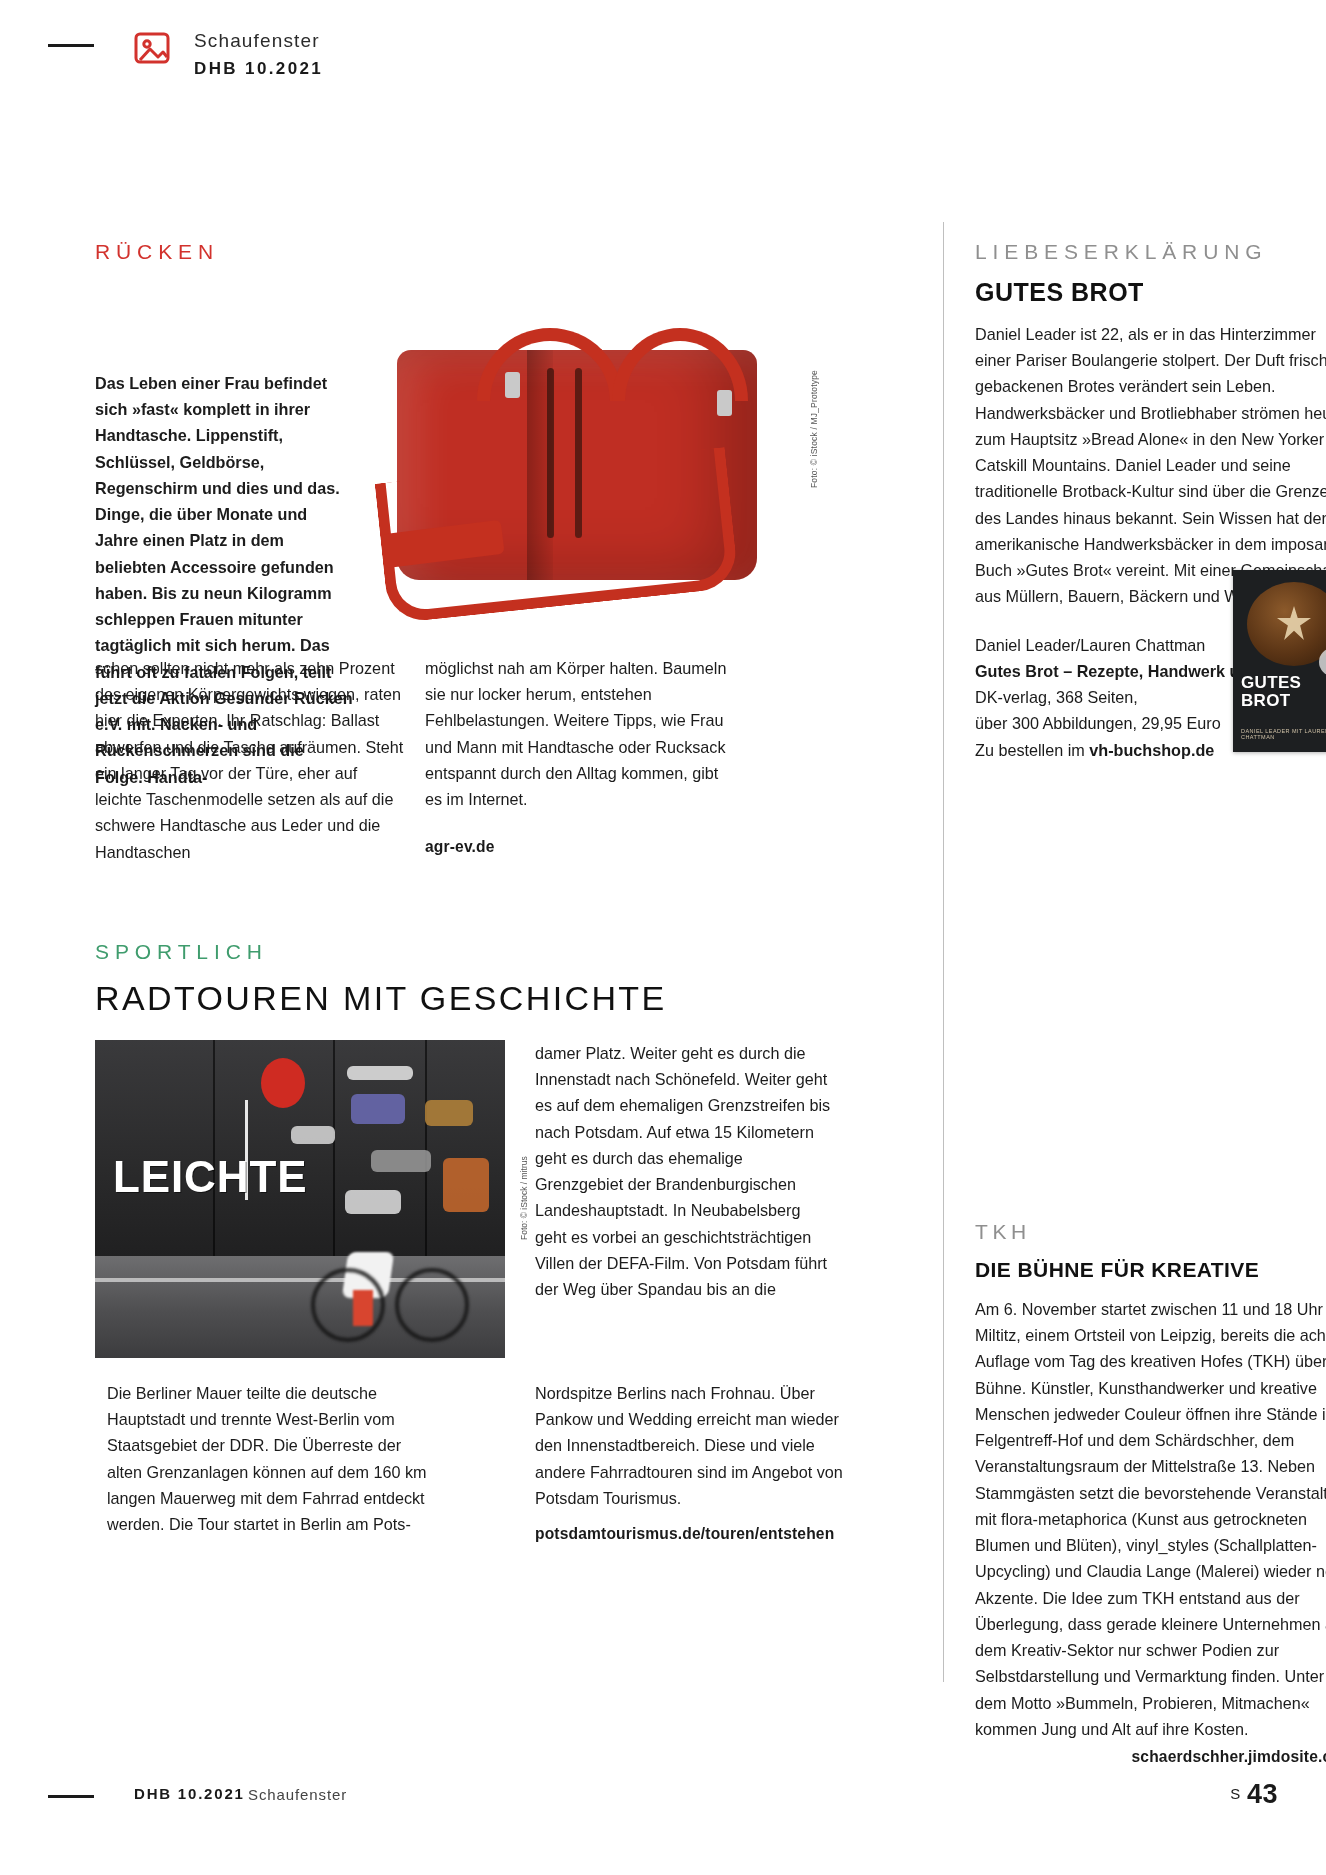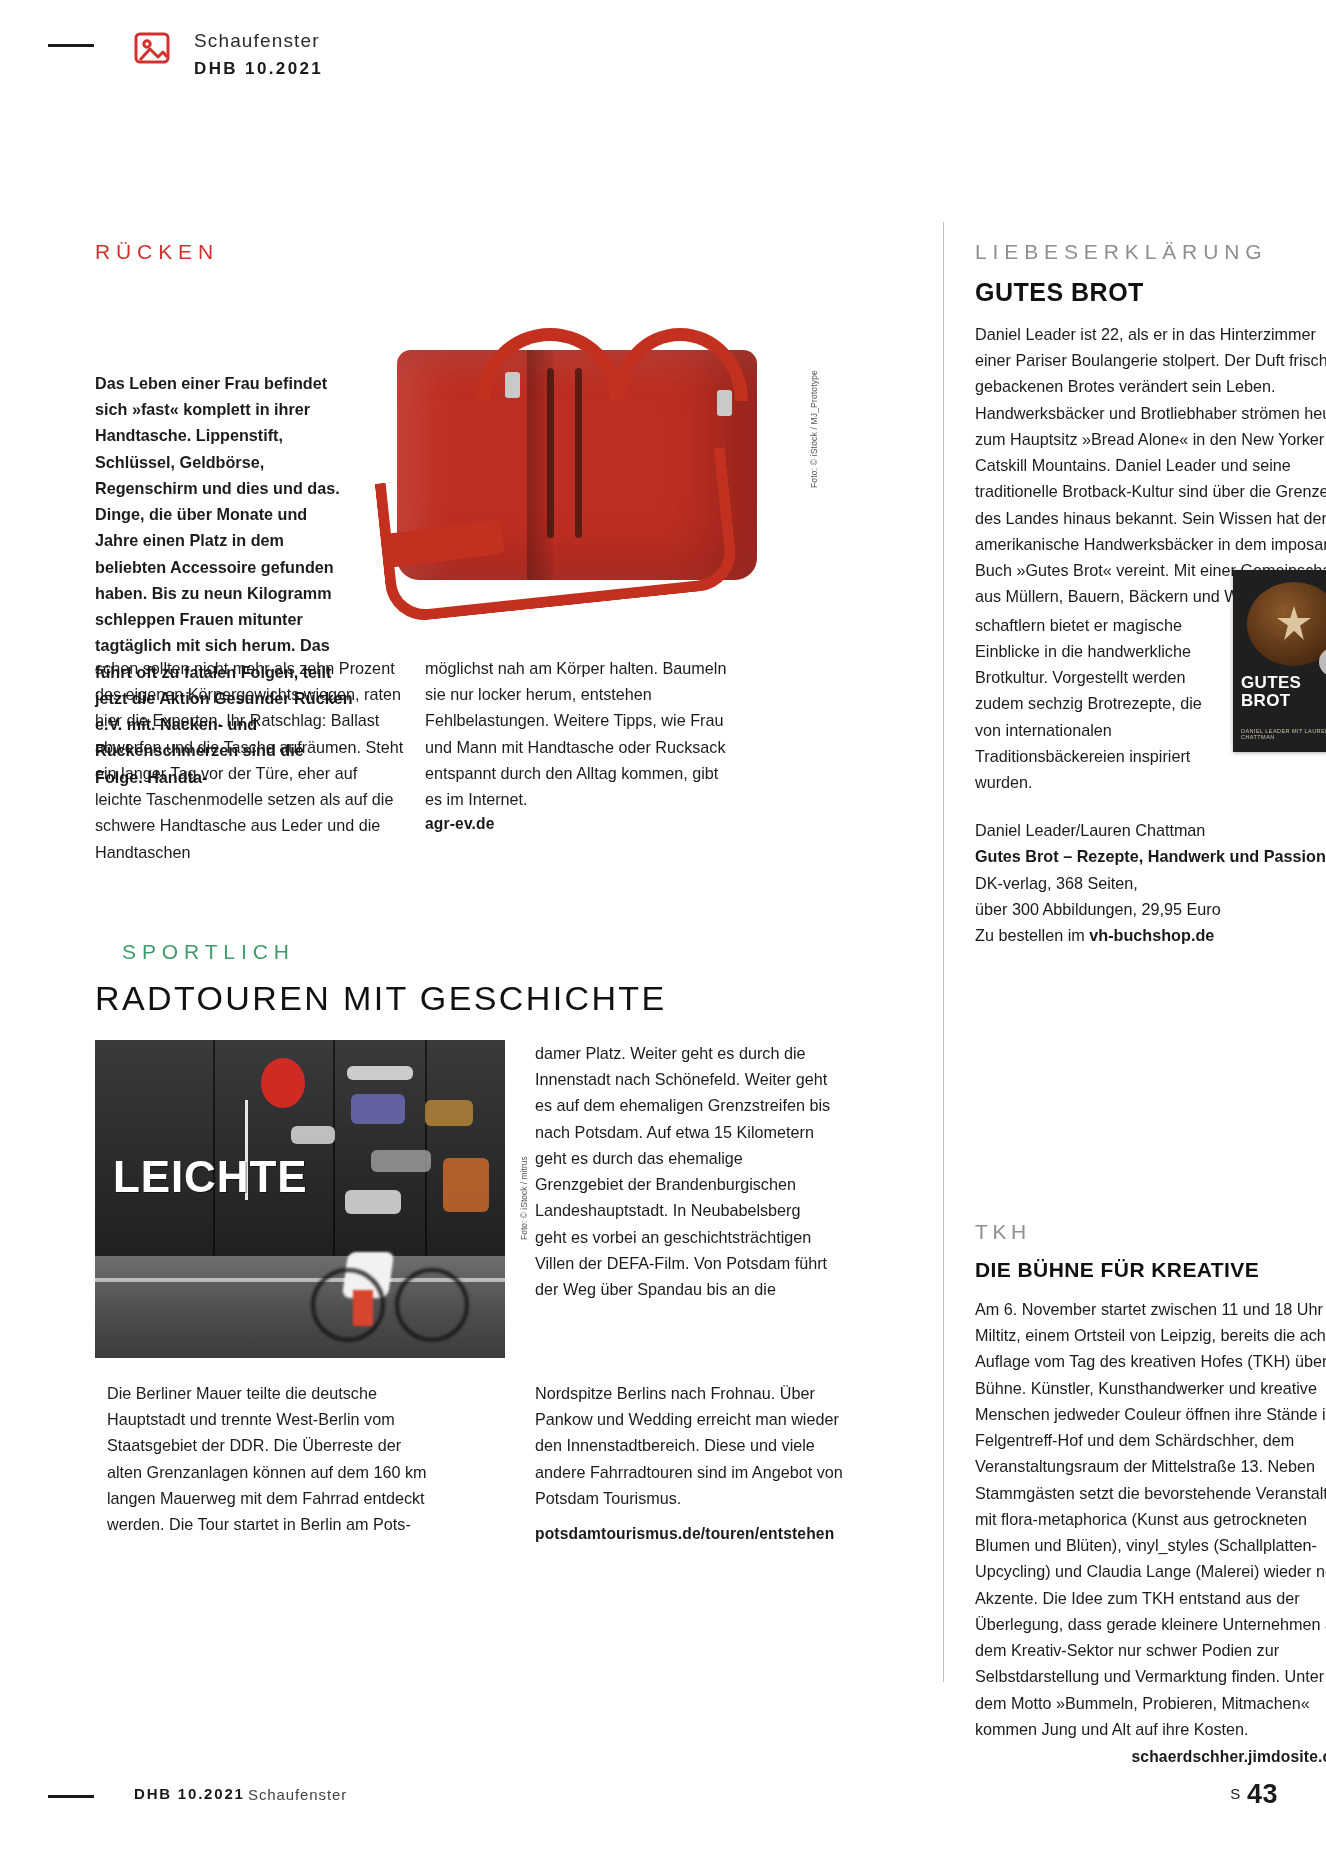--- a/index.html
+++ b/index.html
@@ -94,21 +94,21 @@
   }
 
   
   .kicker {
     font-size: 21px;
     letter-spacing: 0.28em;
     font-weight: 400;
     margin: 0 0 14px 0;
   }
   .kicker.red { color: #d2322d; }
-  .kicker.green { color: #3f9c6d; margin-left: 27px; }
+  .kicker.green { color: #3f9c6d; }
   .kicker.grey { color: #8f8f8f; }
 
   .headline {
     font-size: 33px;
     line-height: 1.22;
     letter-spacing: 0.055em;
     font-weight: 400;
     margin: 0 0 22px 0;
     color: #111;
   }
@@ -494,21 +494,21 @@
         </div>
 
         <div class="a1-credit">Foto: © iStock / MJ_Prototype</div>
 
         <div class="a1-col1-lower">
           <p class="body">schen sollten nicht mehr als zehn Prozent des eigenen Körpergewichts wiegen, raten hier die Experten. Ihr Ratschlag: Ballast abwerfen und die Tasche aufräumen. Steht ein langer Tag vor der Türe, eher auf leichte Taschenmodelle setzen als auf die schwere Handtasche aus Leder und die Handtaschen</p>
         </div>
 
         <div class="a1-col2">
           <p class="body">möglichst nah am Körper halten. Baumeln sie nur locker herum, entstehen Fehlbelastungen. Weitere Tipps, wie Frau und Mann mit Handtasche oder Rucksack entspannt durch den Alltag kommen, gibt es im Internet.</p>
-          <p class="bold-link" style="margin-top:3px;">agr-ev.de</p>
+          <p class="bold-link" style="margin-top:26px;">agr-ev.de</p>
         </div>
       </div>
 
       <div class="a2">
         <div class="kicker green">SPORTLICH</div>
         <h1 class="headline headline-lg">RADTOUREN MIT GESCHICHTE</h1>
 
         <div class="a2-photo">
           <div class="wall-sky"></div>
           <div class="wall-panel"></div>
@@ -559,21 +559,20 @@
         <p class="body">Daniel Leader ist 22, als er in das Hinterzimmer einer Pariser Boulangerie stolpert. Der Duft frisch gebackenen Brotes verändert sein Leben. Handwerksbäcker und Brotliebhaber strömen heute zum Hauptsitz »Bread Alone« in den New Yorker Catskill Mountains. Daniel Leader und seine traditionelle Brotback-Kultur sind über die Grenzen des Landes hinaus bekannt. Sein Wissen hat der amerikanische Handwerksbäcker in dem imposanten Buch »Gutes Brot« vereint. Mit einer Gemeinschaft aus Müllern, Bauern, Bäckern und Wissen-</p>
 
         <div class="book-cover">
           <div class="book-loaf"></div>
           <div class="book-slash"></div>
           <div class="book-seal"></div>
           <div class="book-title">GUTES BROT</div>
           <div class="book-sub">DANIEL LEADER MIT LAUREN CHATTMAN</div>
         </div>
 
-        <p class="body r-text-narrow" style="margin-top:2px;">schaftlern bietet er magische Einblicke in die handwerkliche Brotkultur. Vorgestellt werden zudem sechzig Brotrezepte, die von internationalen Traditionsbäckereien inspiriert wurden.</p>
 
         <div class="credit-line" style="margin-top:22px;">
           <div>Daniel Leader/Lauren Chattman</div>
           <div style="font-weight:bold;">Gutes Brot – Rezepte, Handwerk und Passion</div>
           <div>DK-verlag, 368 Seiten,</div>
           <div>über 300 Abbildungen, 29,95 Euro</div>
           <div>
             <span>Zu bestellen im </span><span style="font-weight:bold;">vh-buchshop.de</span>
           </div>
         </div>

